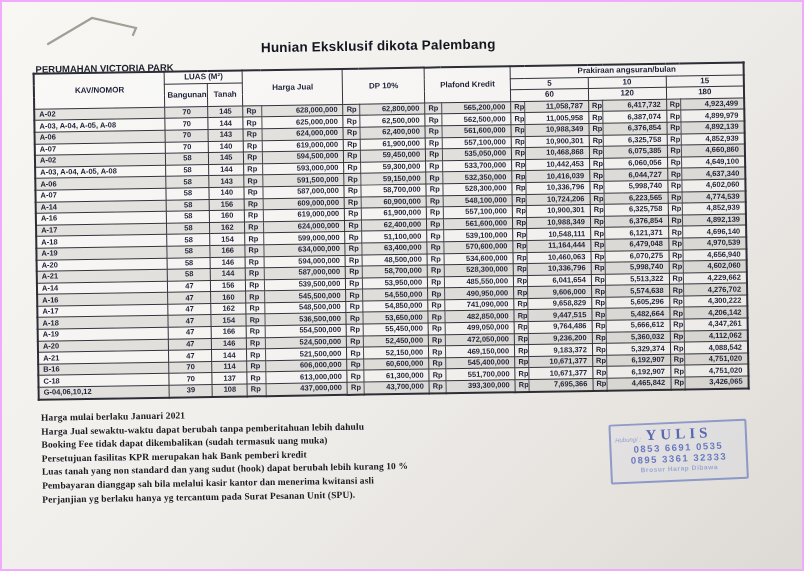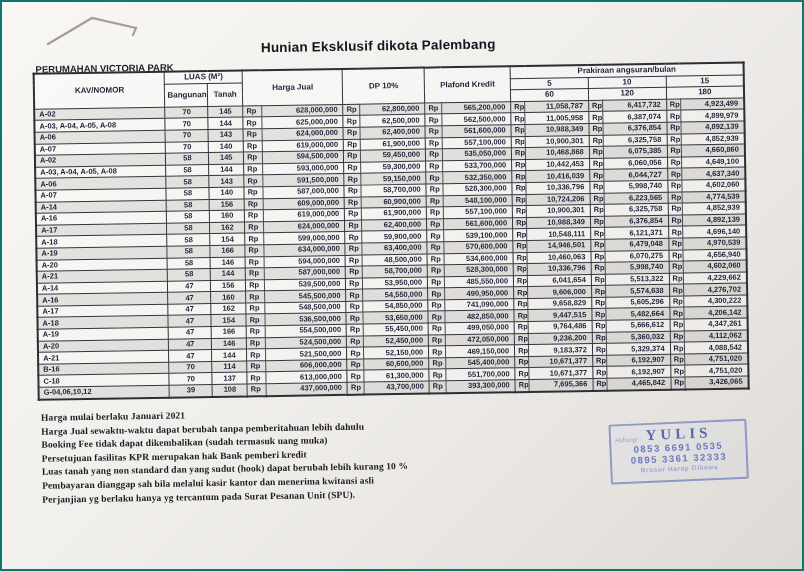--- a/index.html
+++ b/index.html
@@ -1,16 +1,16 @@
 <!DOCTYPE html>
 <html><head>
 <meta charset="utf-8">
 <style>
   html,body{margin:0;padding:0;width:804px;height:571px;overflow:hidden;background:#141414;}
-  .photo{position:absolute;inset:0;background:#0f766e;}
+  .photo{position:absolute;inset:0;background:#f0abfc;}
   .paper{position:absolute;inset:2px;background:linear-gradient(135deg,#f8f7f4 0%,#f1efec 45%,#e6e3df 80%,#dddad5 100%);overflow:hidden;}
   .sheet{position:absolute;inset:0;transform:rotate(-0.9deg);transform-origin:50% 50%;font-family:"Liberation Sans",sans-serif;color:#1c1e33;}
 
   .title{position:absolute;left:225px;top:36px;width:310px;text-align:center;font-size:13.5px;font-weight:bold;color:#14161f;letter-spacing:.2px;}
   .subtitle{position:absolute;left:37px;top:56px;font-size:9.5px;font-weight:bold;color:#20222e;}
 
   .tbl-wrap{position:absolute;left:34px;top:65px;}
   table{border-collapse:collapse;table-layout:fixed;width:712px;}
   th,td{border:1px solid #33343d;font-size:7.5px;font-weight:bold;color:#1d2036;padding:0 2px;height:10.6px;line-height:10px;overflow:hidden;white-space:nowrap;}
   thead th{text-align:center;font-size:8px;background:rgba(255,255,255,.35);}
@@ -277,42 +277,42 @@
                 <td class="rp">Rp</td>
                 <td class="val">4,892,139</td>
               </tr>
               <tr>
                 <td class="kav">A-18</td>
                 <td class="ctr">58</td>
                 <td class="ctr">154</td>
                 <td class="rp">Rp</td>
                 <td class="val">599,000,000</td>
                 <td class="rp">Rp</td>
-                <td class="val">59,900,000</td>
+                <td class="val">51,100,000</td>
                 <td class="rp">Rp</td>
                 <td class="val">539,100,000</td>
                 <td class="rp">Rp</td>
                 <td class="val">10,548,111</td>
                 <td class="rp">Rp</td>
                 <td class="val">6,121,371</td>
                 <td class="rp">Rp</td>
                 <td class="val">4,696,140</td>
               </tr>
               <tr>
                 <td class="kav">A-19</td>
                 <td class="ctr">58</td>
                 <td class="ctr">166</td>
                 <td class="rp">Rp</td>
                 <td class="val">634,000,000</td>
                 <td class="rp">Rp</td>
                 <td class="val">63,400,000</td>
                 <td class="rp">Rp</td>
                 <td class="val">570,600,000</td>
                 <td class="rp">Rp</td>
-                <td class="val">14,946,501</td>
+                <td class="val">11,164,444</td>
                 <td class="rp">Rp</td>
                 <td class="val">6,479,048</td>
                 <td class="rp">Rp</td>
                 <td class="val">4,970,539</td>
               </tr>
               <tr>
                 <td class="kav">A-20</td>
                 <td class="ctr">58</td>
                 <td class="ctr">146</td>
                 <td class="rp">Rp</td>

